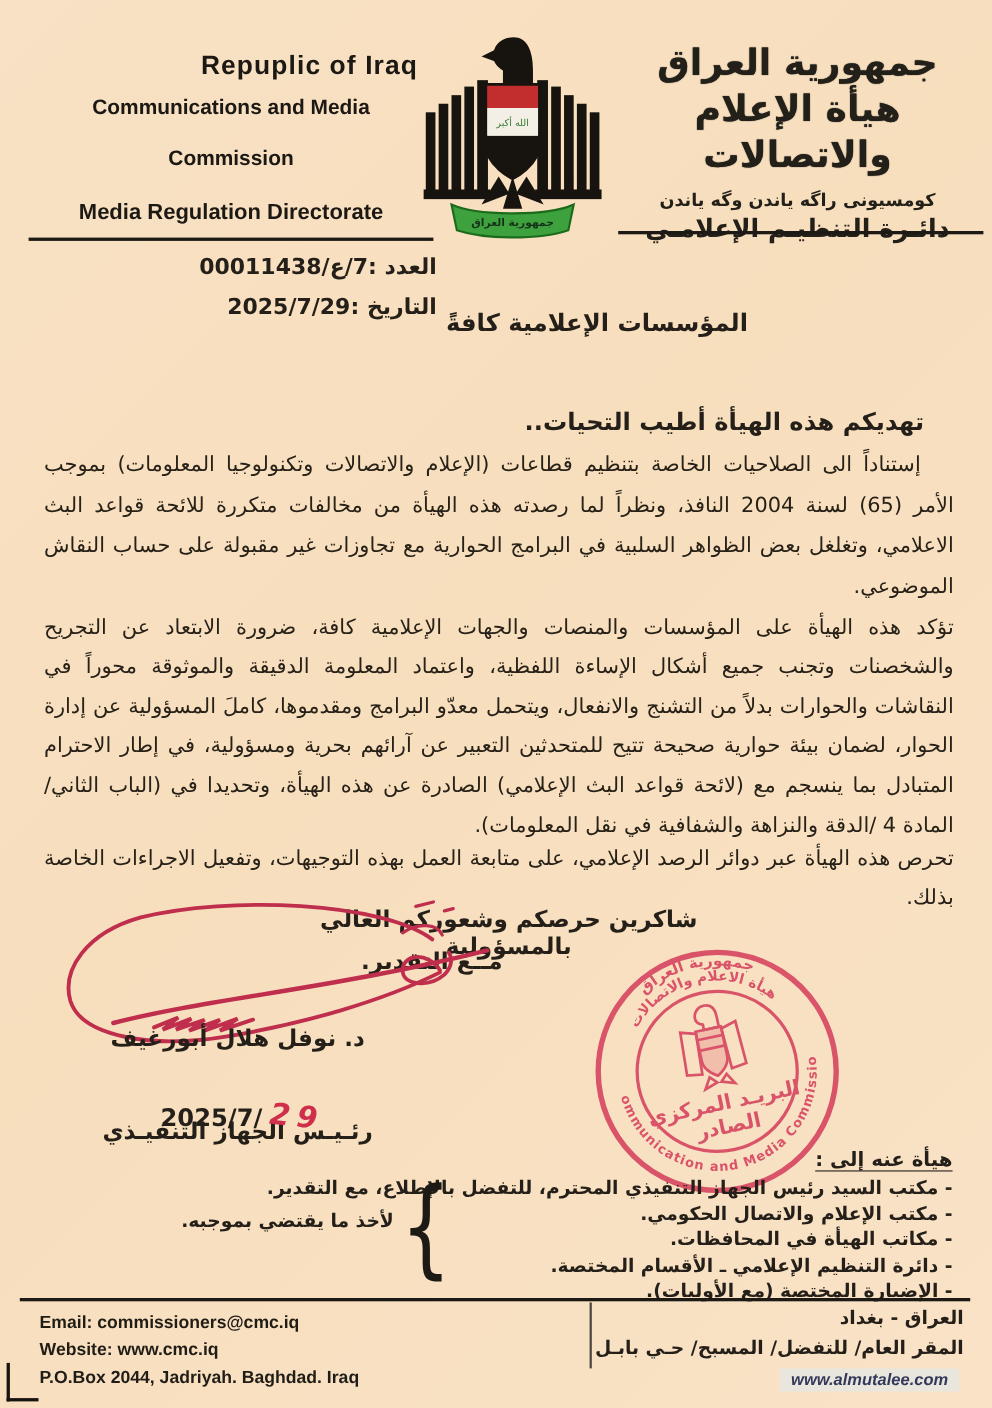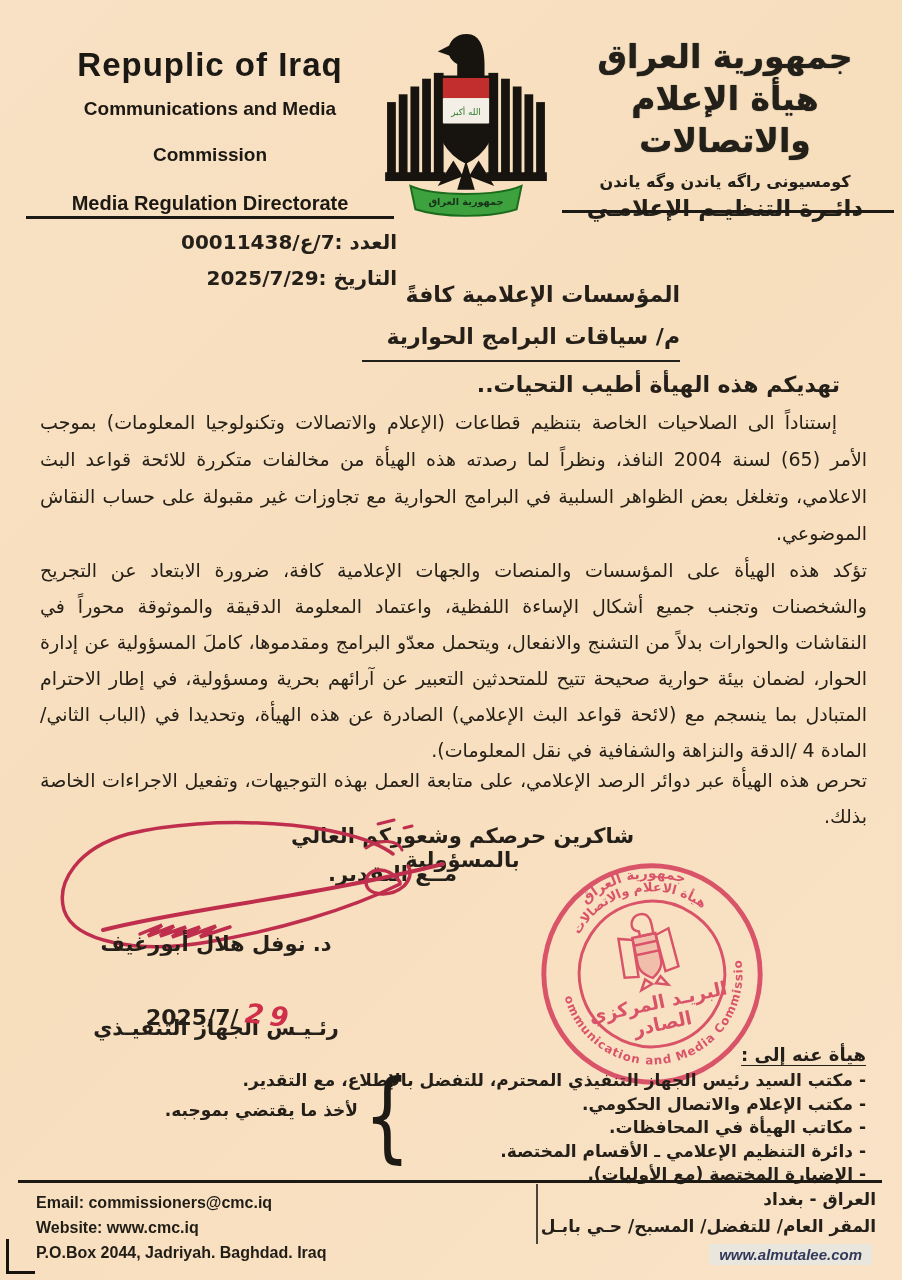--- a/index.html
+++ b/index.html
@@ -9,21 +9,21 @@
     background:linear-gradient(135deg,#f8e1c4 0%,#f7debd 45%,#f9e2c6 100%);
     font-family:"DejaVu Sans",sans-serif;
     color:#241f18;
     overflow:hidden;
   }
   
   .hdr-en{
     position:absolute;left:40px;top:46px;width:340px;
     text-align:center;font-family:"Liberation Sans",sans-serif;font-weight:bold;color:#1c1813;
   }
-  .hdr-en .l1{font-size:33px;letter-spacing:1px;}
+  .hdr-en .l1{font-size:24px;letter-spacing:1px;text-align:right;}
   .hdr-en .l2{font-size:19px;margin-top:14px;}
   .hdr-en .l3{font-size:19px;margin-top:24px;}
   .hdr-en .l4{font-size:20px;margin-top:26px;}
   .rule-left{position:absolute;left:26px;top:216px;width:368px;height:3px;background:#1d1a15;}
   .rule-right{position:absolute;right:8px;top:210px;width:332px;height:3px;background:#1d1a15;}
   .emblem{position:absolute;left:383px;top:30px;width:166px;height:190px;}
   .hdr-ar{
     position:absolute;right:12px;top:36px;width:330px;
     direction:rtl;text-align:center;color:#23201a;
   }
@@ -156,21 +156,20 @@
   </div>
   <div class="rule-right"></div>
 
   <div class="refblock">
     <div>العدد :7/ع/00011438</div>
     <div>التاريخ :2025/7/29</div>
   </div>
 
   <div class="addr">
     <div>المؤسسات الإعلامية كافةً</div>
-    <div><span class="subject">م/ سياقات البرامج الحوارية</span></div>
   </div>
 
   <div class="greeting">تهديكم هذه الهيأة أطيب التحيات..</div>
 
   <div class="para p1">إستناداً الى الصلاحيات الخاصة بتنظيم قطاعات (الإعلام والاتصالات وتكنولوجيا المعلومات) بموجب الأمر (65) لسنة 2004 النافذ، ونظراً لما رصدته هذه الهيأة من مخالفات متكررة للائحة قواعد البث الاعلامي، وتغلغل بعض الظواهر السلبية في البرامج الحوارية مع تجاوزات غير مقبولة على حساب النقاش الموضوعي.</div>
   <div class="para p2">تؤكد هذه الهيأة على المؤسسات والمنصات والجهات الإعلامية كافة، ضرورة الابتعاد عن التجريح والشخصنات وتجنب جميع أشكال الإساءة اللفظية، واعتماد المعلومة الدقيقة والموثوقة محوراً في النقاشات والحوارات بدلاً من التشنج والانفعال، ويتحمل معدّو البرامج ومقدموها، كاملَ المسؤولية عن إدارة الحوار، لضمان بيئة حوارية صحيحة تتيح للمتحدثين التعبير عن آرائهم بحرية ومسؤولية، في إطار الاحترام المتبادل بما ينسجم مع (لائحة قواعد البث الإعلامي) الصادرة عن هذه الهيأة، وتحديدا في (الباب الثاني/ المادة 4 /الدقة والنزاهة والشفافية في نقل المعلومات).</div>
   <div class="para p3">تحرص هذه الهيأة عبر دوائر الرصد الإعلامي، على متابعة العمل بهذه التوجيهات، وتفعيل الاجراءات الخاصة بذلك.</div>
 
   <div class="closing1">شاكرين حرصكم وشعوركم العالي بالمسؤولية</div>
   <div class="closing2">مــع التقدير.</div>

